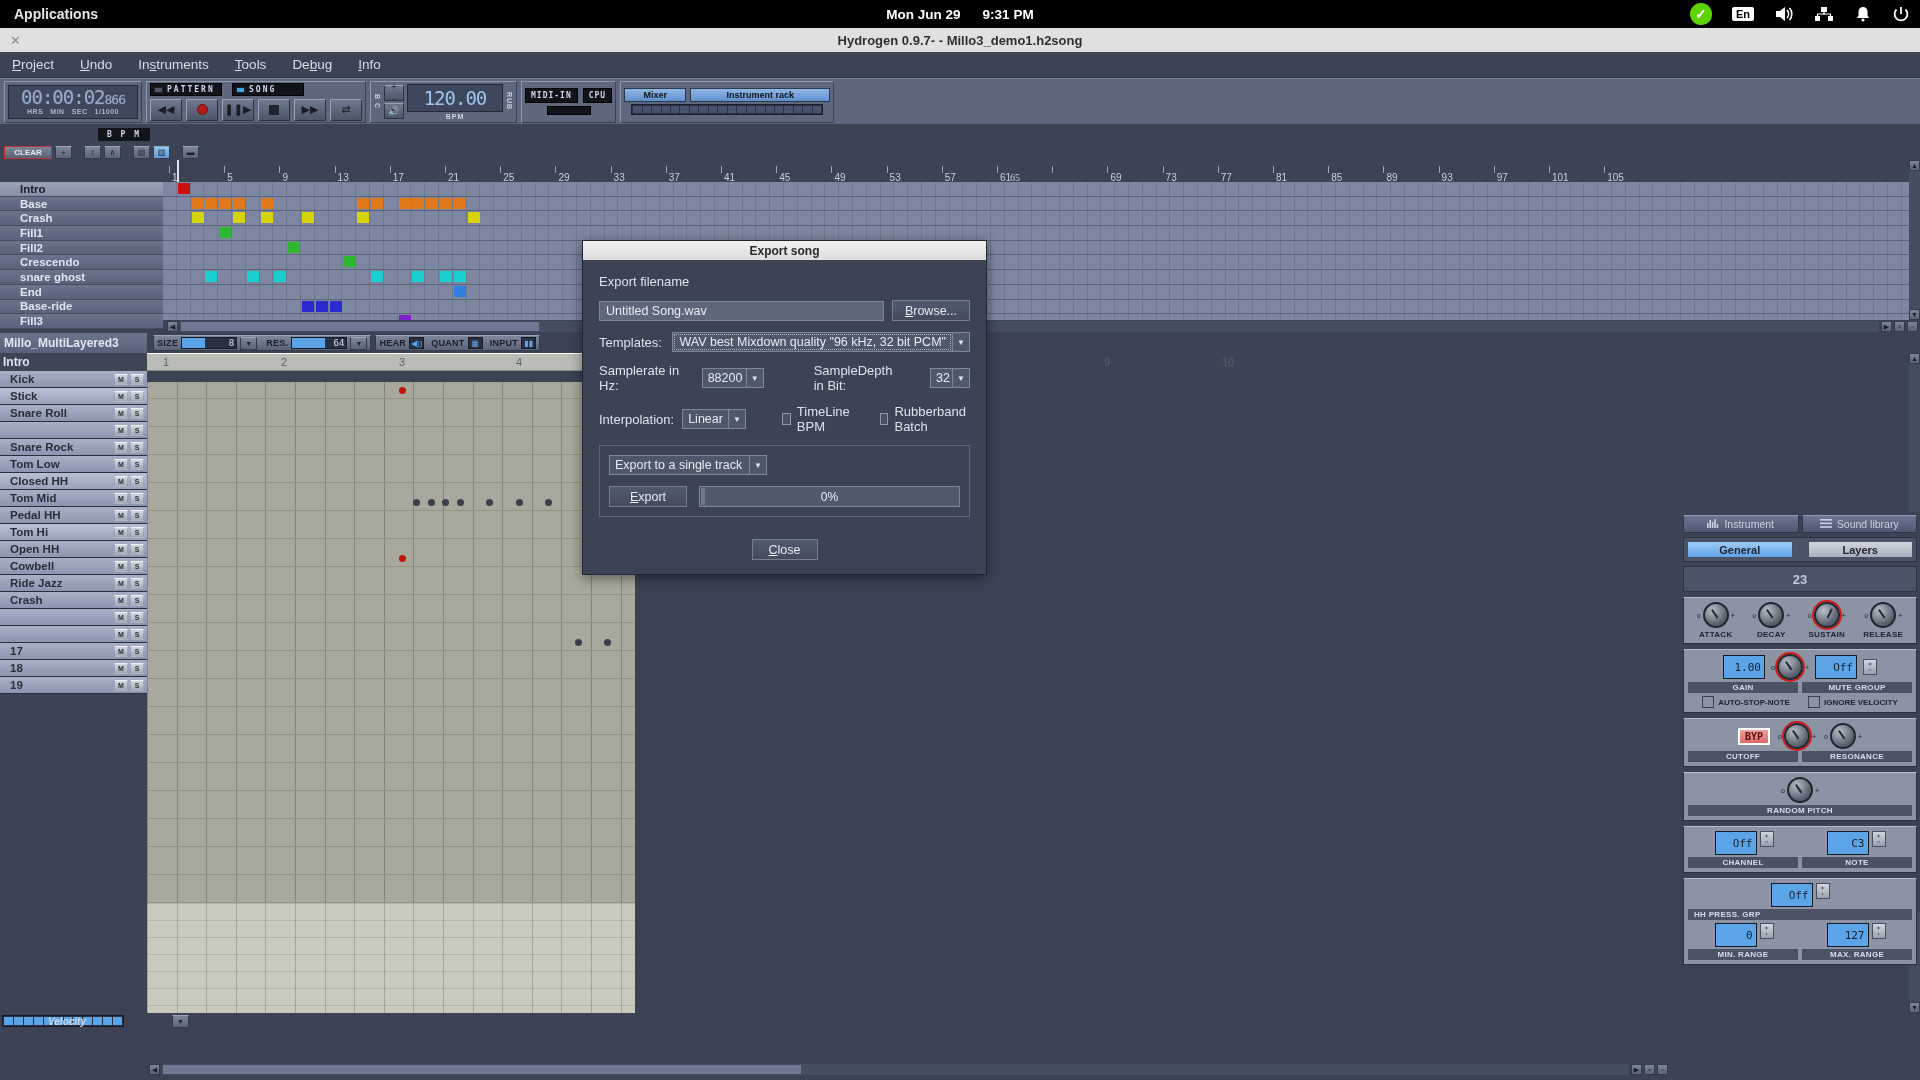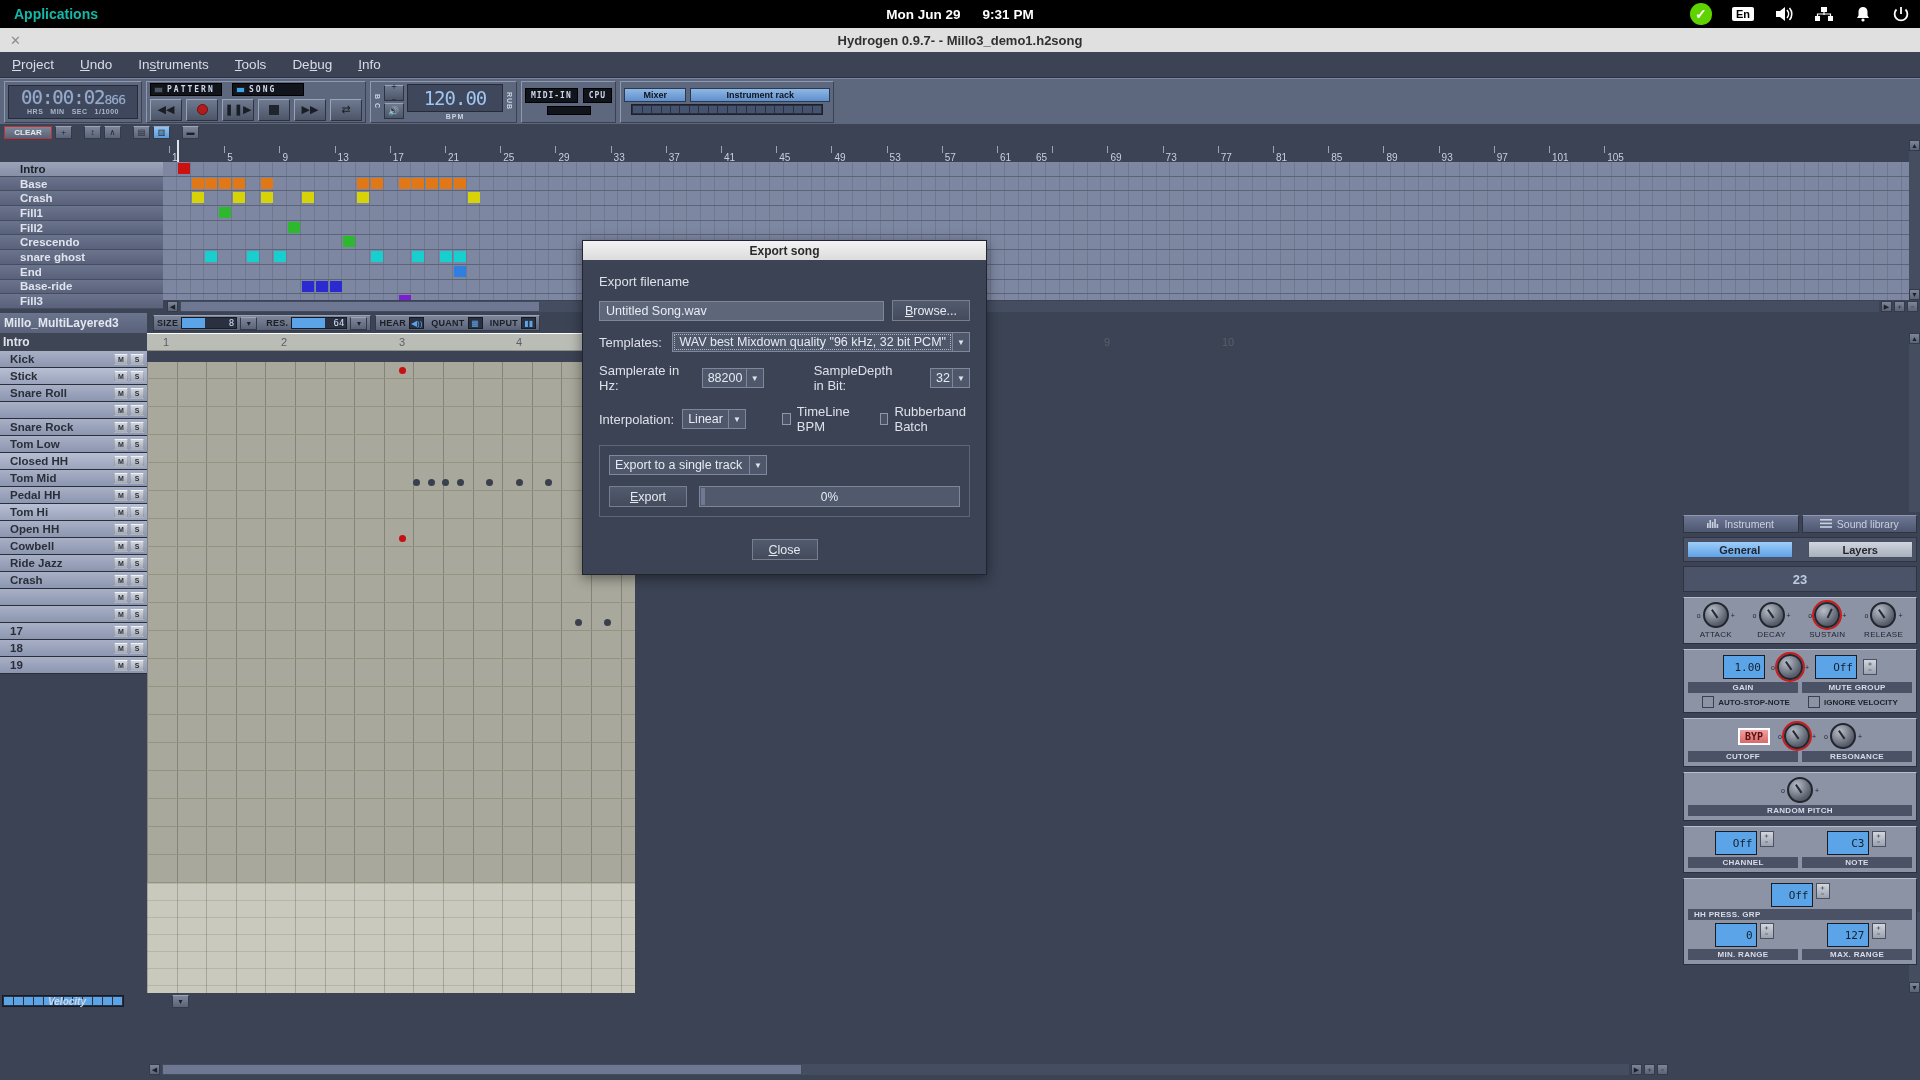--- a/index.html
+++ b/index.html
@@ -11,21 +11,21 @@
     color:#d8dce6;
     -webkit-font-smoothing:antialiased;
   }
   .screen { position:relative; width:1920px; height:1080px; }
 
   
   .gnome-bar {
     position:absolute; top:0; left:0; width:1920px; height:28px;
     background:#000; display:flex; align-items:center;
   }
-  .gnome-apps { color:#14b8a6; font-weight:bold; font-size:14px; padding-left:14px; }
+  .gnome-apps { color:#e5e5e5; font-weight:bold; font-size:14px; padding-left:14px; }
   .gnome-center { position:absolute; left:0; right:0; text-align:center; color:#fff;
      font-weight:bold; font-size:13.5px; display:flex; justify-content:center; gap:22px; }
   .gnome-right { position:absolute; right:10px; display:flex; align-items:center; gap:20px; }
   .tray-ico { display:flex; align-items:center; justify-content:center; }
   .chk-green { width:22px;height:22px;border-radius:50% 50% 45% 50%; background:#5fd300;
      display:flex;align-items:center;justify-content:center;color:#fff;font-size:14px;font-weight:bold;}
   .en-box { background:#fff; color:#000; font-size:11px; border-radius:2px; padding:1px 4px; font-weight:600;}
 
   
   .hwin { position:absolute; top:28px; left:0; width:1920px; height:1052px; background:#3b4354; }
@@ -168,21 +168,21 @@
   .rack-name { height:26px; margin-top:4px; background:#4a5368; border:1px solid #2e3441;
      display:flex;align-items:center;justify-content:center;font-size:13px;font-weight:bold;color:#bfcbe0;}
   .rack-sec { margin-top:5px; background:#8b93a5; border:1px solid #2b3040; border-top-color:#b6bdcc; padding:4px; }
   .knobrow { display:flex; justify-content:space-around; align-items:flex-end; }
   .knobwrap { display:flex; flex-direction:column; align-items:center; }
   .knob { width:26px;height:26px;border-radius:50%;
      background:radial-gradient(circle at 35% 30%, #b8bec9, #565c69 70%); border:2px solid #23262e; position:relative; }
   .knob.red { box-shadow:0 0 0 2px #d01b1b; }
   .knob i { position:absolute; left:50%; top:4px; width:2px;height:10px;background:#262a33;
      transform-origin:1px 9px; transform:rotate(-35deg);}
-  .knoblbl { font-size:8px; font-weight:normal; color:#1e222a; letter-spacing:0.3px; margin-top:2px; }
+  .knoblbl { font-size:8px; font-weight:bold; color:#1e222a; letter-spacing:0.3px; margin-top:2px; }
   .ktick { font-size:7px;color:#1e222a; }
   .lcdnum { background:#2b3140; border:1px solid #171c25; color:#cfe2f7; font-family:"DejaVu Sans Mono", monospace;
      font-size:11px; padding:1px 3px; display:inline-flex; align-items:center; justify-content:flex-end;
      min-width:42px; height:24px; }
   .lcdnum.hl { background-image:linear-gradient(to right,#5ba4e8 0 100%); color:#14202c; }
   .spin { width:14px;height:16px;background:linear-gradient(#d2d6de,#9aa1ae);border:1px solid #4a5060;
      display:flex;flex-direction:column;align-items:center;justify-content:center;font-size:7px;color:#22252d;line-height:6px;}
   .seclbl { background:#4b5266; color:#d6dce9; font-size:8px; font-weight:bold; text-align:center;
      letter-spacing:0.3px; padding:1px 0; }
   .cbx { width:12px;height:12px;background:#8b93a5;border:1px solid #3a4050; border-top-color:#5c real; }
@@ -367,20 +367,23 @@
             <i></i>
             <i></i>
             <i></i>
             <i></i>
             <i></i>
         </div>
       </div>
     </div>
 
     <div class="songeditor">
+      <div class="se-toolbar">
+        <div class="bpm-strip">B P M</div>
+      </div>
       <div class="se-ctrl">
         <div class="clearbtn">CLEAR</div>
         <div class="mini">＋</div>
         <div style="width:6px"></div>
         <div class="mini">↕</div>
         <div class="mini">∧</div>
         <div style="width:6px"></div>
         <div class="mini">▤</div>
         <div class="mini blue">▥</div>
         <div style="width:6px"></div>
@@ -452,21 +455,21 @@
               <div class="lb" style="left: 616.2px;">45</div>
               <div class="tk" style="left: 668.4px;"></div>
               <div class="lb" style="left: 671.4px;">49</div>
               <div class="tk" style="left: 723.6px;"></div>
               <div class="lb" style="left: 726.6px;">53</div>
               <div class="tk" style="left: 778.8px;"></div>
               <div class="lb" style="left: 781.8px;">57</div>
               <div class="tk" style="left: 834px;"></div>
               <div class="lb" style="left: 837px;">61</div>
               <div class="tk" style="left: 889.2px;"></div>
-              <div class="lb" style="left: 873px;">65</div>
+              <div class="lb" style="left: 847px; font-family: Liberation Serif, serif;">65</div>
               <div class="tk" style="left: 944.4px;"></div>
               <div class="lb" style="left: 947.4px;">69</div>
               <div class="tk" style="left: 999.6px;"></div>
               <div class="lb" style="left: 1002.6px;">73</div>
               <div class="tk" style="left: 1054.8px;"></div>
               <div class="lb" style="left: 1057.8px;">77</div>
               <div class="tk" style="left: 1110px;"></div>
               <div class="lb" style="left: 1113px;">81</div>
               <div class="tk" style="left: 1165.2px;"></div>
               <div class="lb" style="left: 1168.2px;">85</div>

